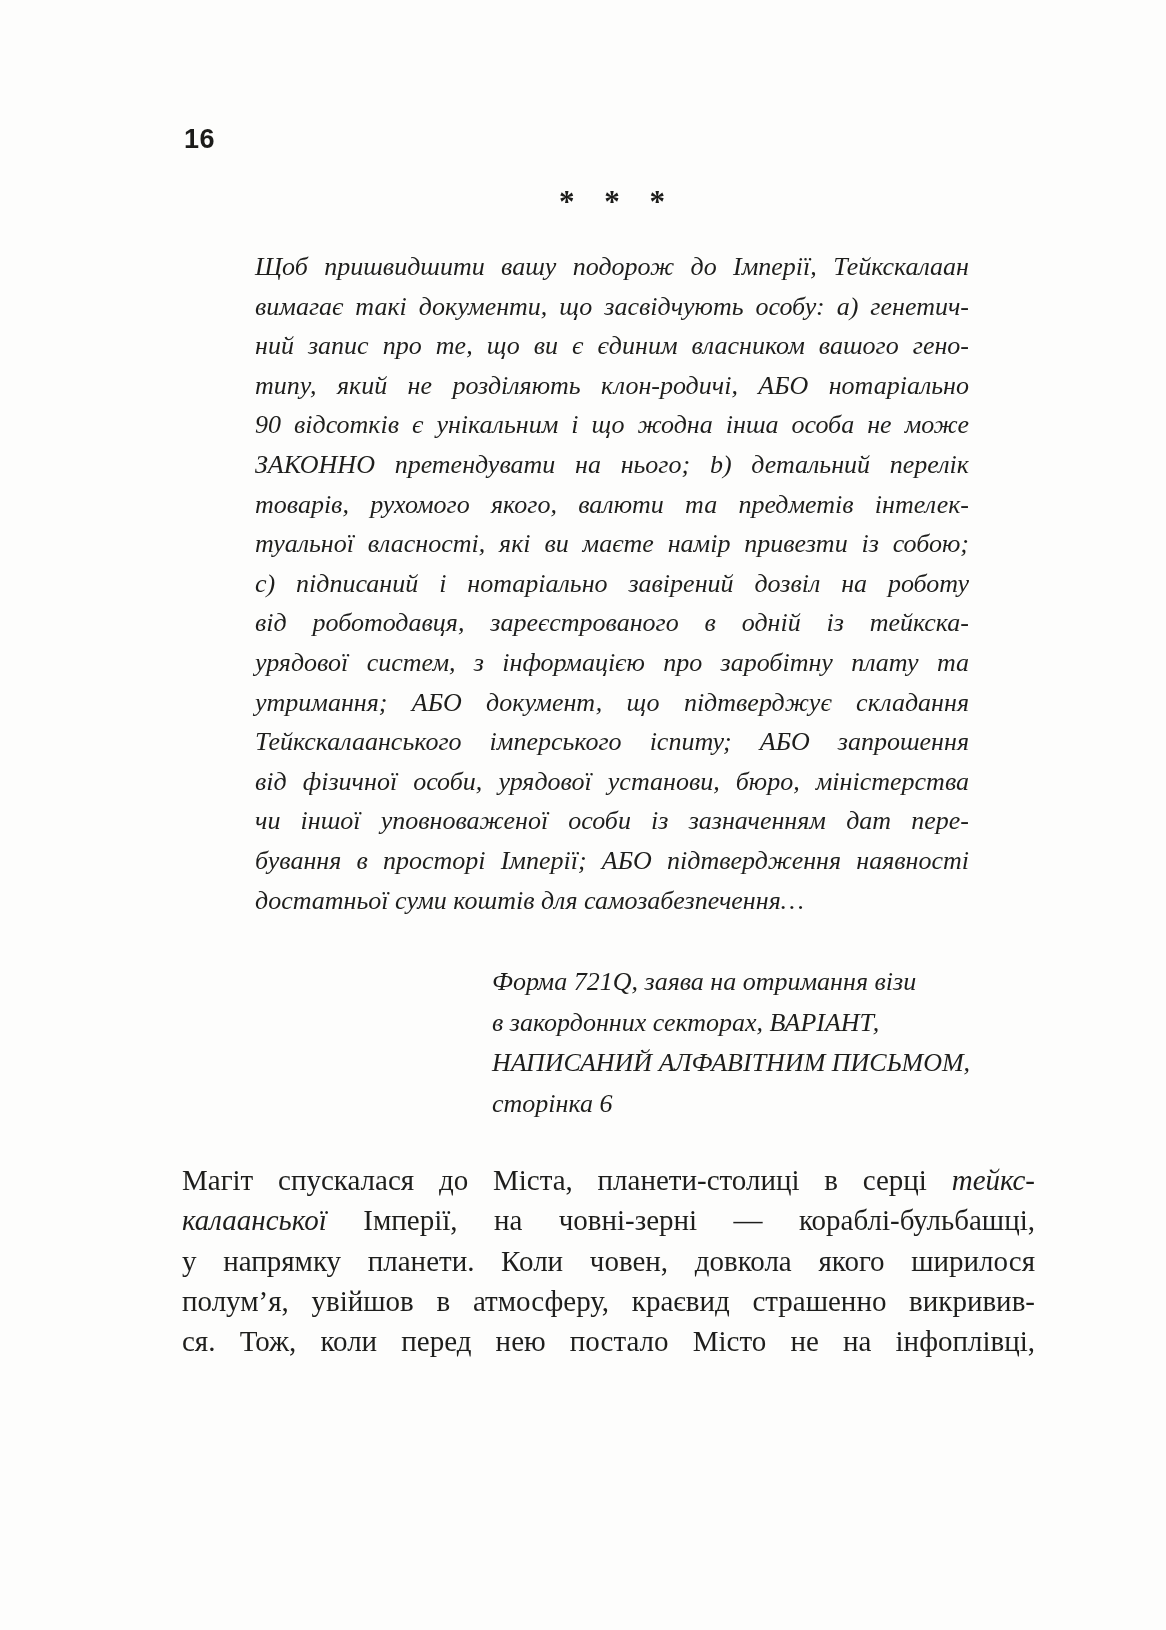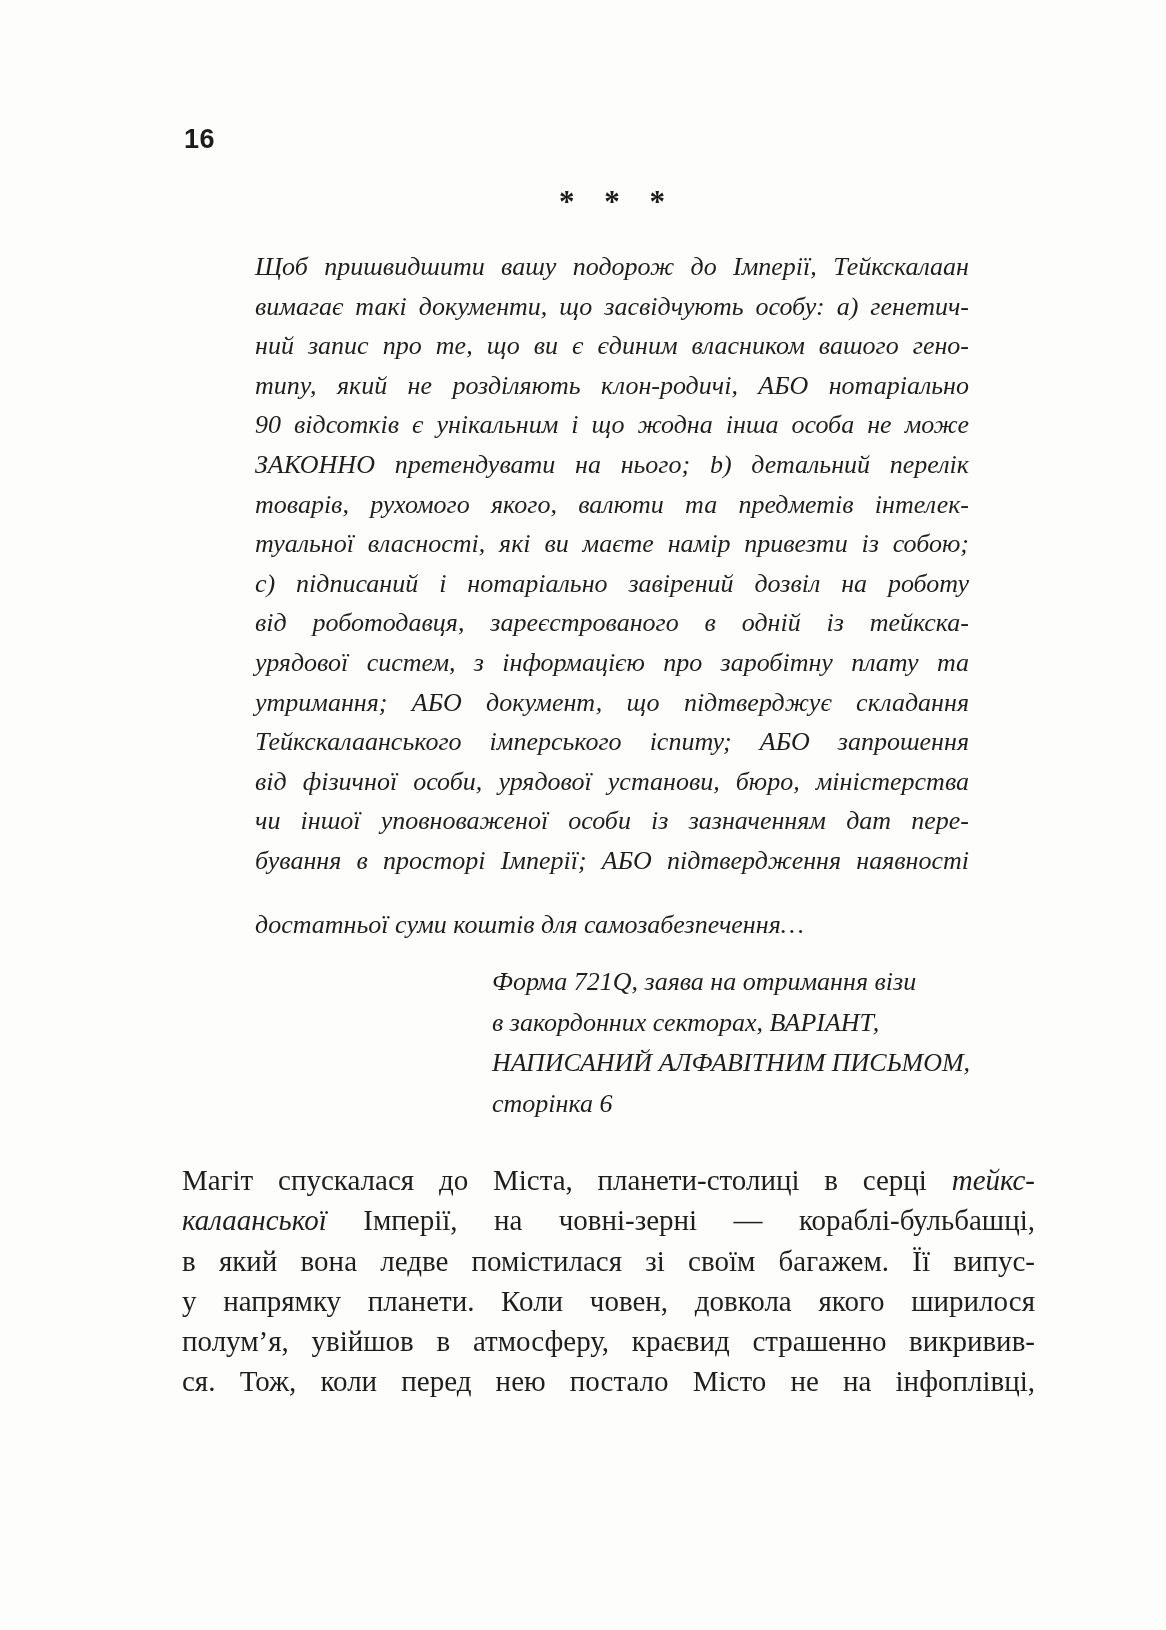--- a/index.html
+++ b/index.html
@@ -41,21 +41,20 @@
     line-height: 39.6px;
   }
   .quote .line {
     text-align: justify;
     text-align-last: justify;
     white-space: normal;
     font-style: italic;
   }
   .quote .line.final {
     text-align-last: left;
-    margin-top: 24px;
   }
   .citation {
     position: absolute;
     left: 492px; top: 962px; width: 490px;
     font-style: italic;
     font-size: 26px;
     line-height: 40.6px;
   }
   .body-text {
     position: absolute;
@@ -98,18 +97,17 @@
     </div>
   <div class="citation">
       <div class="line">Форма 721Q, заява на отримання візи</div>
       <div class="line">в закордонних секторах, ВАРІАНТ,</div>
       <div class="line">НАПИСАНИЙ АЛФАВІТНИМ ПИСЬМОМ,</div>
       <div class="line">сторінка 6</div>
     </div>
   <div class="body-text">
       <div class="line"><span>Магіт спускалася до Міста, планети-столиці в серці </span><em>тейкс-</em></div>
       <div class="line"><em>калаанської</em><span> Імперії, на човні-зерні — кораблі-бульбашці,</span></div>
-      <div class="line"><span>в який вона ледве помістилася зі своїм багажем. Її випус-</span></div>
       <div class="line"><span>у напрямку планети. Коли човен, довкола якого ширилося</span></div>
       <div class="line"><span>полум’я, увійшов в атмосферу, краєвид страшенно викривив-</span></div>
       <div class="line"><span>ся. Тож, коли перед нею постало Місто не на інфоплівці,</span></div>
     </div>
 </div>
 
 </body></html>

